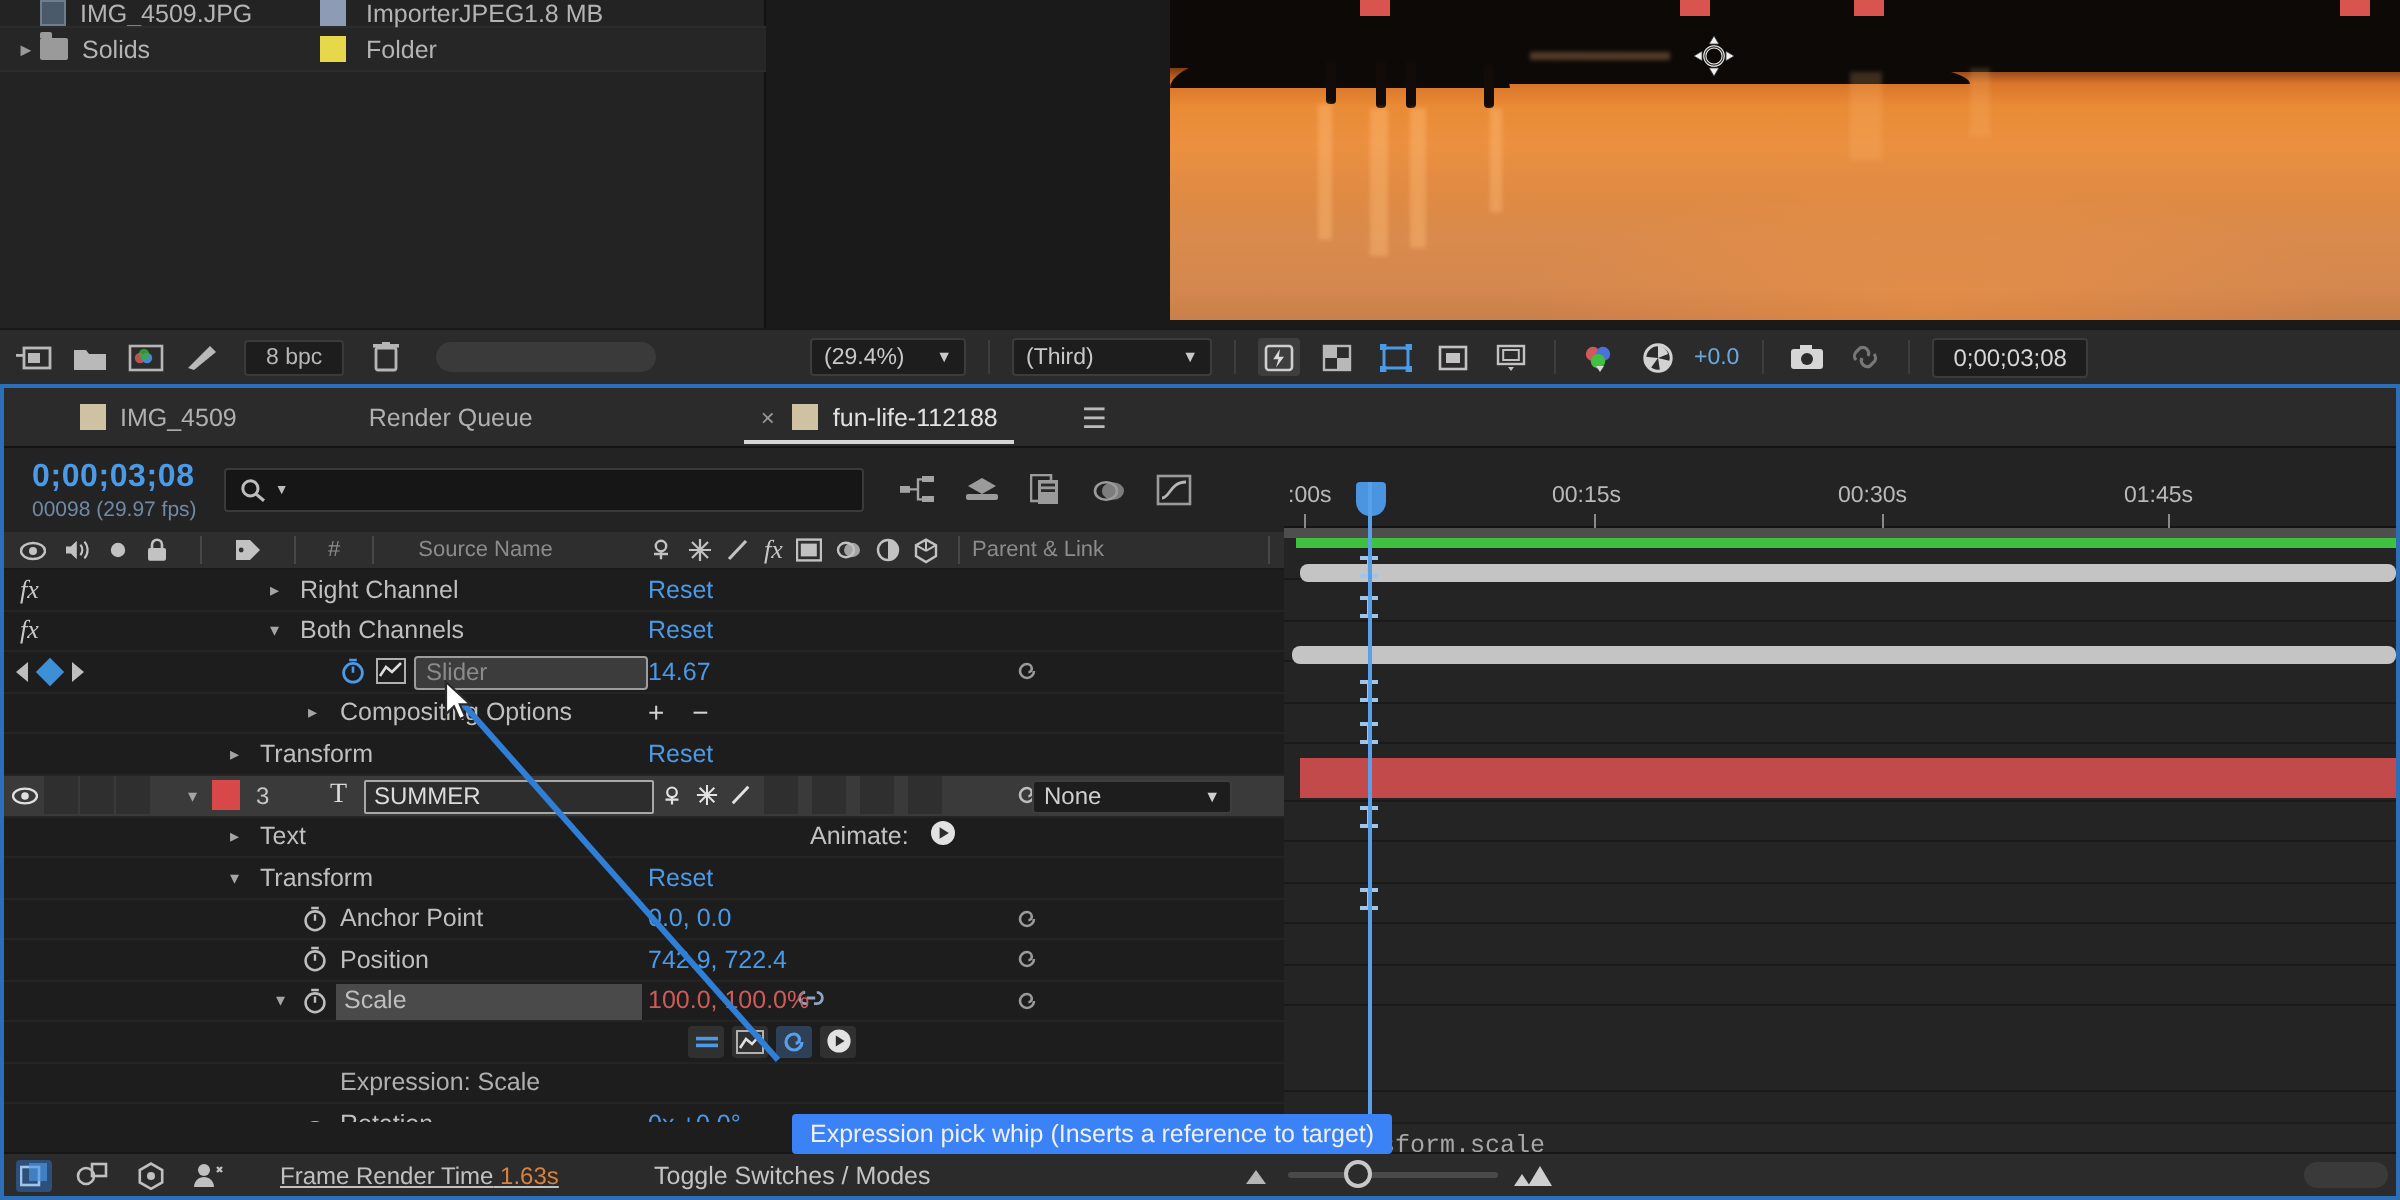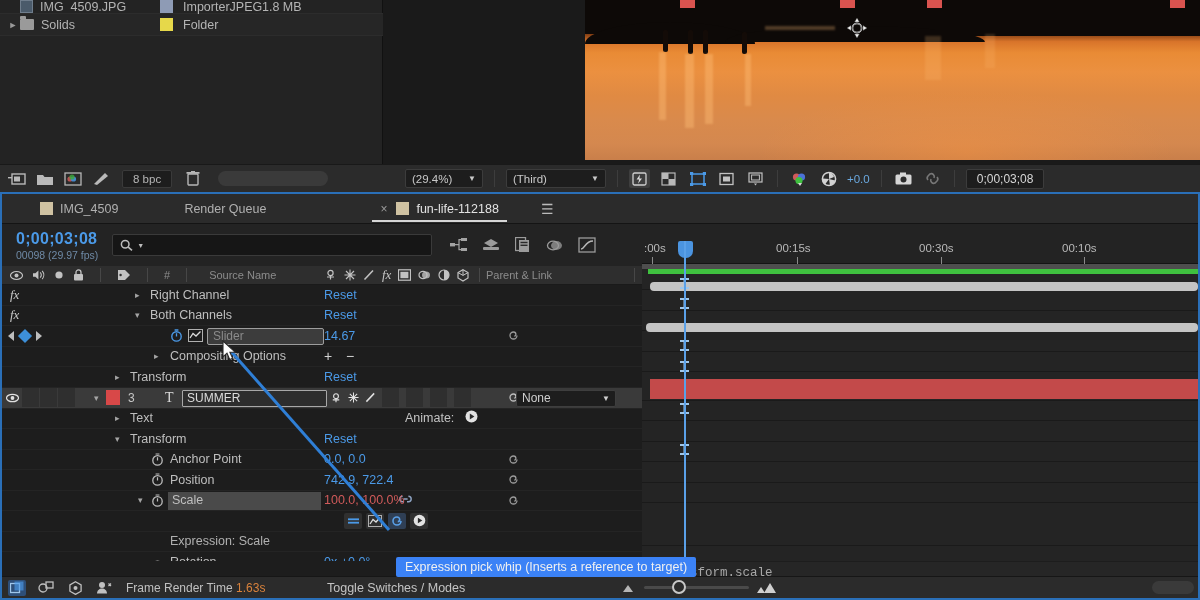--- a/index.html
+++ b/index.html
@@ -200,21 +200,21 @@
     display:flex; align-items:center; padding-left:10px;
   }
 
   
   .tl-bottom {
     position:absolute; left:0; bottom:0; width:1196px; height:22px; background:#2b2b2b;
     display:flex; align-items:center; padding-left:6px; gap:11px; border-top:1px solid #161616;
   }
   .bb-ic{ width:18px;height:16px;display:flex;align-items:center;justify-content:center; }
   .bb-ic.on{ background:#2e4f79; border-radius:2px; }
-  .frt { color:#c0c0c0; font-size:12px; margin-left:2px; }
+  .frt { color:#c0c0c0; font-size:12px; margin-left:16px;text-decoration:underline; }
   .frt b{ color:#d9823c; font-weight:normal; }
   .toggle-modes { position:absolute; left:325px; color:#c3c3c3; font-size:12.5px; }
   .zoom-slider { position:absolute; left:620px; display:flex; align-items:center; gap:7px; }
   .zs-track{ width:105px;height:3px;background:#4a4a4a;border-radius:2px;position:relative; }
   .zs-knob{ position:absolute; left:28px; top:-6px; width:14px;height:14px;border:2px solid #c8c8c8;border-radius:50%;background:#2b2b2b; }
 
   
   .whip-line { position:absolute; left:0; top:0; width:1200px; height:600px; pointer-events:none; }
   .cursor { position:absolute; z-index:60; }
   .tooltip {
@@ -752,21 +752,21 @@
         <span class="nm" style="left:168px;">Rotation</span>
         <span class="val">0x +0.0°</span>
       </div>
     </div>
 
     <div class="tl-graph">
       <div class="ruler">
         <span class="ruler-lbl" style="left:2px;">:00s</span>
         <span class="ruler-lbl" style="left:134px;">00:15s</span>
         <span class="ruler-lbl" style="left:277px;">00:30s</span>
-        <span class="ruler-lbl" style="left:420px;">00:10s</span>
+        <span class="ruler-lbl" style="left:420px;">01:45s</span>
         <div class="ruler-tick" style="left:10px;"></div>
         <div class="ruler-tick" style="left:155px;"></div>
         <div class="ruler-tick" style="left:299px;"></div>
         <div class="ruler-tick" style="left:442px;"></div>
       </div>
 
       <div class="workarea-bar"></div>
 
       <div class="track-bg">
         <div class="green-bar"></div>

